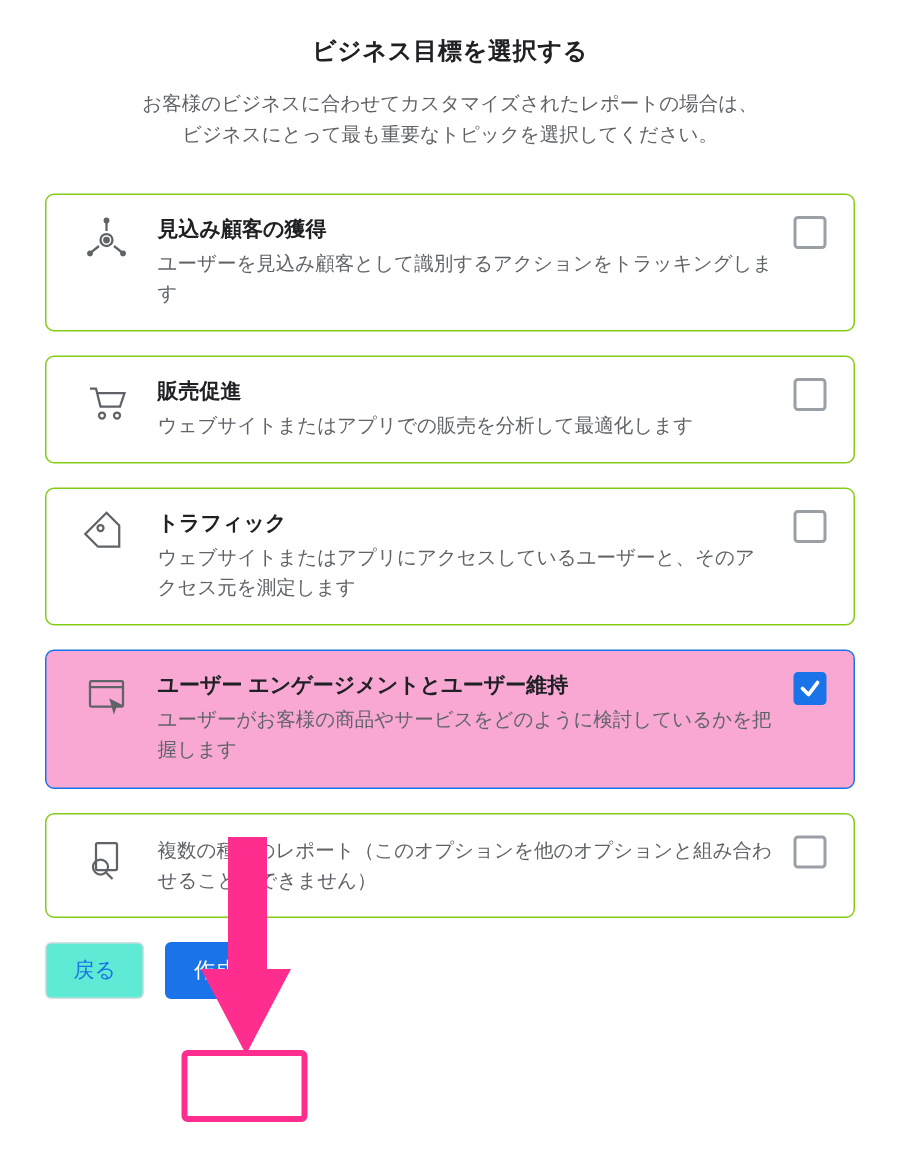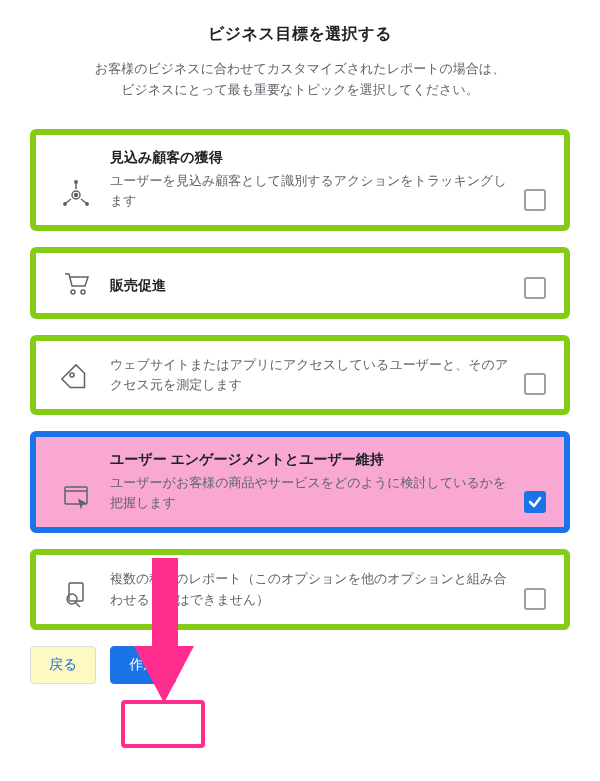--- a/index.html
+++ b/index.html
@@ -25,24 +25,24 @@
     color: #202124;
   }
   .subtitle {
     text-align: center;
     font-size: 13px;
     line-height: 1.6;
     color: #5f6368;
     margin-bottom: 28px;
   }
   .option-card {
-    border: 6px solid #84cc16;
+    border: 1px solid #84cc16;
     border-radius: 6px;
     display: flex;
-    align-items: flex-end;
+    align-items: flex-start;
     padding: 14px 18px 14px 16px;
     margin-bottom: 16px;
     cursor: pointer;
     background: #fff;
   }
   .option-card.selected {
     background: #f9a8d4;
     border-color: #1a73e8;
   }
   .option-icon {
@@ -89,21 +89,21 @@
     color: #fff;
   }
   .footer {
     display: flex;
     gap: 14px;
     margin-top: 8px;
   }
   .btn {
     font-size: 14px;
     border: 1px solid #dadce0;
-    background: #fef9c3;
+    background: #5eead4;
     color: #1a73e8;
     padding: 9px 18px;
     border-radius: 4px;
     cursor: pointer;
   }
   .btn.primary {
     background: #1a73e8;
     border-color: #1a73e8;
     color: #fff;
   }
@@ -161,34 +161,36 @@
   <div class="option-card">
     <div class="option-icon">
       <svg width="32" height="32" viewBox="0 0 32 32" fill="none" stroke="#5f6368" stroke-width="1.5">
         <path d="M5 7 H9 L12 19 H25 L28 10 H10"></path>
         <circle cx="13" cy="25" r="2"></circle>
         <circle cx="23" cy="25" r="2"></circle>
       </svg>
     </div>
     <div class="option-text">
       <div class="option-title">販売促進</div>
+      <div class="option-desc">ウェブサイトまたはアプリでの販売を分析して最適化します</div>
     </div>
     <div class="option-check">
       
     </div>
   </div>
 
   <div class="option-card">
     <div class="option-icon">
       <svg width="32" height="32" viewBox="0 0 32 32" fill="none" stroke="#5f6368" stroke-width="1.5">
         <path d="M6 6 L18 6 L28 16 L18 26 L6 26 L6 6 Z" transform="rotate(45 16 16)"></path>
         <circle cx="12" cy="12" r="2"></circle>
       </svg>
     </div>
     <div class="option-text">
+      <div class="option-title">トラフィック</div>
       <div class="option-desc">ウェブサイトまたはアプリにアクセスしているユーザーと、そのアクセス元を測定します</div>
     </div>
     <div class="option-check">
       
     </div>
   </div>
 
   <div class="option-card selected">
     <div class="option-icon">
       <svg width="32" height="32" viewBox="0 0 32 32" fill="none" stroke="#5f6368" stroke-width="1.5">

